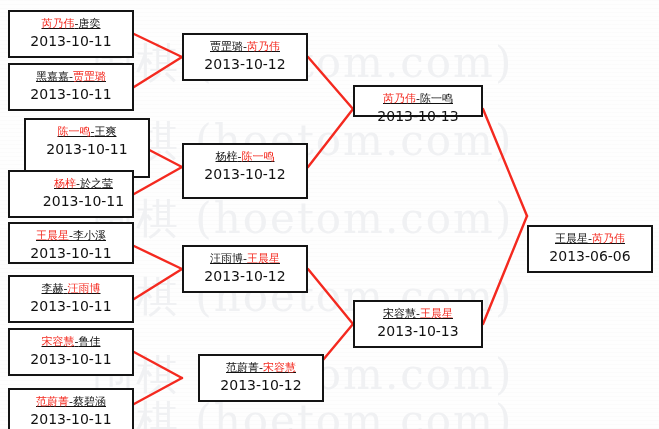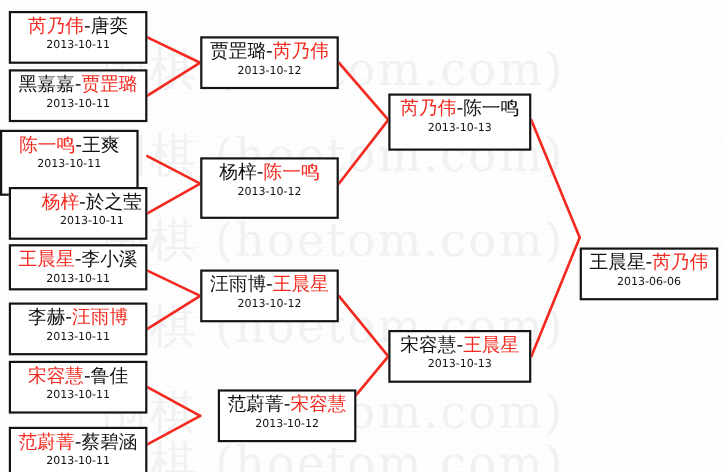--- a/index.html
+++ b/index.html
@@ -63,36 +63,37 @@
     position: absolute;
     box-sizing: border-box;
     background: #ffffff;
     border: 2px solid #141414;
     z-index: 3;
     text-align: center;
     padding-top: 3px;
     font-family: "DejaVu Sans", "Liberation Sans", sans-serif;
   }
   .pairing {
-    font-size: 17px;
+    font-size: 11px;
     line-height: 18px;
     white-space: nowrap;
     color: #111111;
+    text-decoration: underline;
   }
   .pairing .w {
     color: #f4291f;
   }
   .pairing .l {
     color: #111111;
   }
   .pairing .sep {
     color: #111111;
   }
   .match-date {
-    font-size: 10px;
+    font-size: 14px;
     line-height: 17px;
     color: #111111;
     font-family: "DejaVu Sans", "Liberation Sans", sans-serif;
     letter-spacing: 0px;
   }
 </style>
 </head>
 <body>
 
 <div id="stage">
@@ -127,21 +128,21 @@
 
   <div id="boxes">
       <div class="match-box" style="left: 8px; top: 10px; width: 126px; height: 48px; border-color: rgb(20, 20, 20);">
         <div class="pairing"><span class="w" style="color: rgb(244, 41, 31);">芮乃伟</span><span class="sep">-</span><span class="l">唐奕</span></div>
         <div class="match-date">2013-10-11</div>
       </div>
       <div class="match-box" style="left: 8px; top: 63px; width: 126px; height: 48px; border-color: rgb(20, 20, 20);">
         <div class="pairing"><span class="l">黑嘉嘉</span><span class="sep">-</span><span class="w" style="color: rgb(244, 41, 31);">贾罡璐</span></div>
         <div class="match-date">2013-10-11</div>
       </div>
-      <div class="match-box" style="left: 0; top: 118px; width: 126px; height: 60px; border-color: rgb(20, 20, 20);">
+      <div class="match-box" style="left: 24px; top: 118px; width: 126px; height: 60px; border-color: rgb(20, 20, 20);">
         <div class="pairing"><span class="w" style="color: rgb(244, 41, 31);">陈一鸣</span><span class="sep">-</span><span class="l">王爽</span></div>
         <div class="match-date">2013-10-11</div>
       </div>
       <div class="match-box" style="left: 8px; top: 170px; width: 126px; height: 48px; border-color: rgb(20, 20, 20); padding-left: 25px;">
         <div class="pairing"><span class="w" style="color: rgb(244, 41, 31);">杨梓</span><span class="sep">-</span><span class="l">於之莹</span></div>
         <div class="match-date">2013-10-11</div>
       </div>
       <div class="match-box" style="left: 8px; top: 222px; width: 126px; height: 42px; border-color: rgb(20, 20, 20);">
         <div class="pairing"><span class="w" style="color: rgb(244, 41, 31);">王晨星</span><span class="sep">-</span><span class="l">李小溪</span></div>
         <div class="match-date">2013-10-11</div>
@@ -167,21 +168,21 @@
         <div class="match-date">2013-10-12</div>
       </div>
       <div class="match-box" style="left: 182px; top: 245px; width: 126px; height: 48px; border-color: rgb(20, 20, 20);">
         <div class="pairing"><span class="l">汪雨博</span><span class="sep">-</span><span class="w" style="color: rgb(244, 41, 31);">王晨星</span></div>
         <div class="match-date">2013-10-12</div>
       </div>
       <div class="match-box" style="left: 198px; top: 354px; width: 126px; height: 48px; border-color: rgb(20, 20, 20);">
         <div class="pairing"><span class="l">范蔚菁</span><span class="sep">-</span><span class="w" style="color: rgb(244, 41, 31);">宋容慧</span></div>
         <div class="match-date">2013-10-12</div>
       </div>
-      <div class="match-box" style="left: 353px; top: 85px; width: 130px; height: 52px; border-color: rgb(20, 20, 20);">
+      <div class="match-box" style="left: 353px; top: 85px; width: 130px; height: 32px; border-color: rgb(20, 20, 20);">
         <div class="pairing"><span class="w" style="color: rgb(244, 41, 31);">芮乃伟</span><span class="sep">-</span><span class="l">陈一鸣</span></div>
         <div class="match-date">2013-10-13</div>
       </div>
       <div class="match-box" style="left: 353px; top: 300px; width: 130px; height: 48px; border-color: rgb(20, 20, 20);">
         <div class="pairing"><span class="l">宋容慧</span><span class="sep">-</span><span class="w" style="color: rgb(244, 41, 31);">王晨星</span></div>
         <div class="match-date">2013-10-13</div>
       </div>
       <div class="match-box" style="left: 527px; top: 192px; width: 126px; height: 48px; border-color: rgb(20, 20, 20); margin-top: 33px;">
         <div class="pairing"><span class="l">王晨星</span><span class="sep">-</span><span class="w" style="color: rgb(244, 41, 31);">芮乃伟</span></div>
         <div class="match-date">2013-06-06</div>

